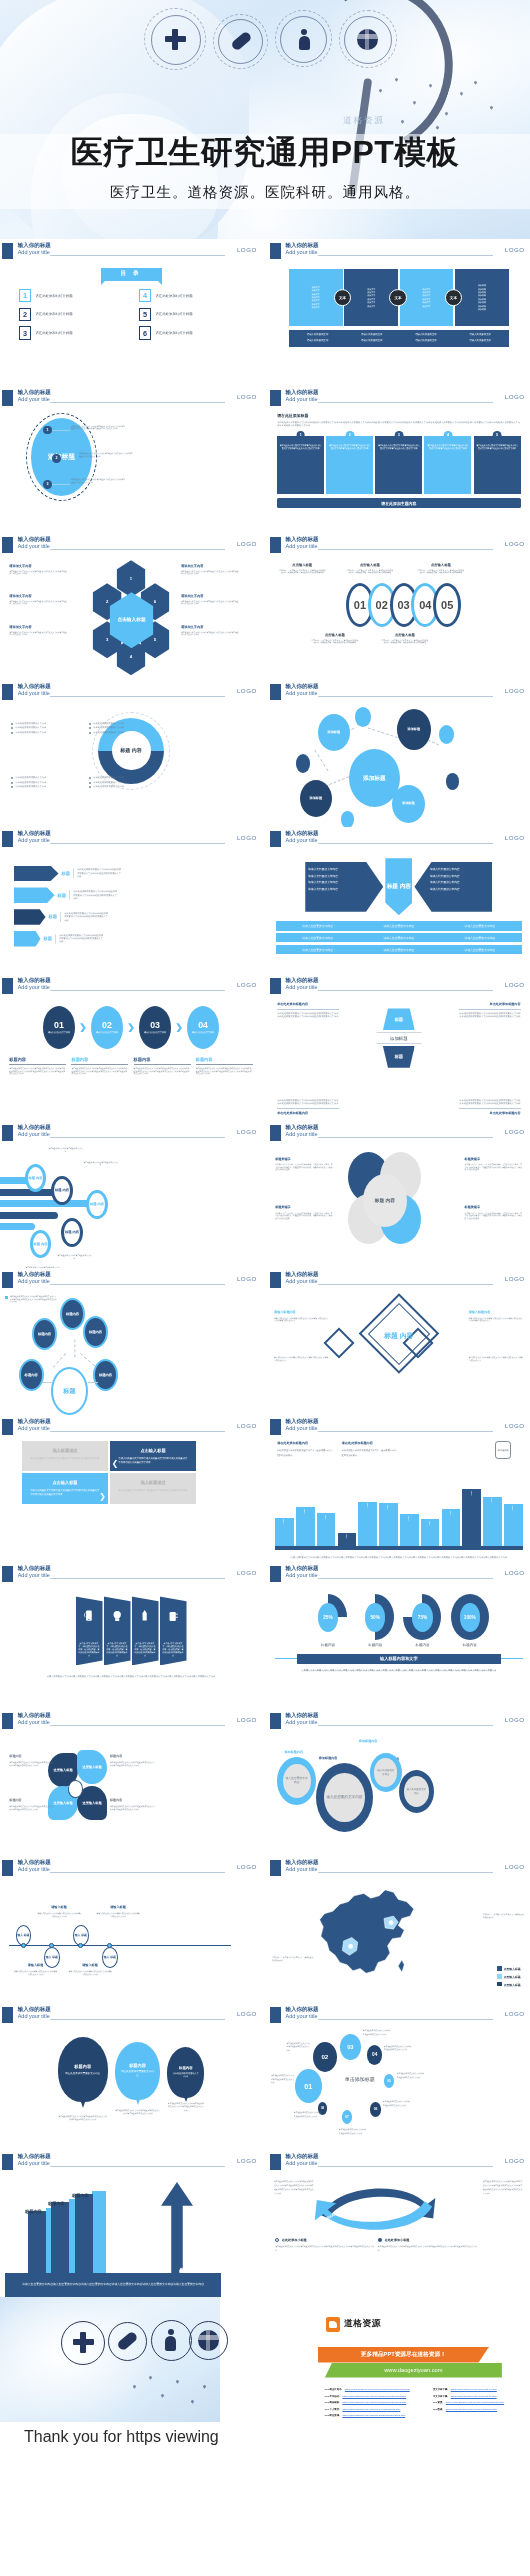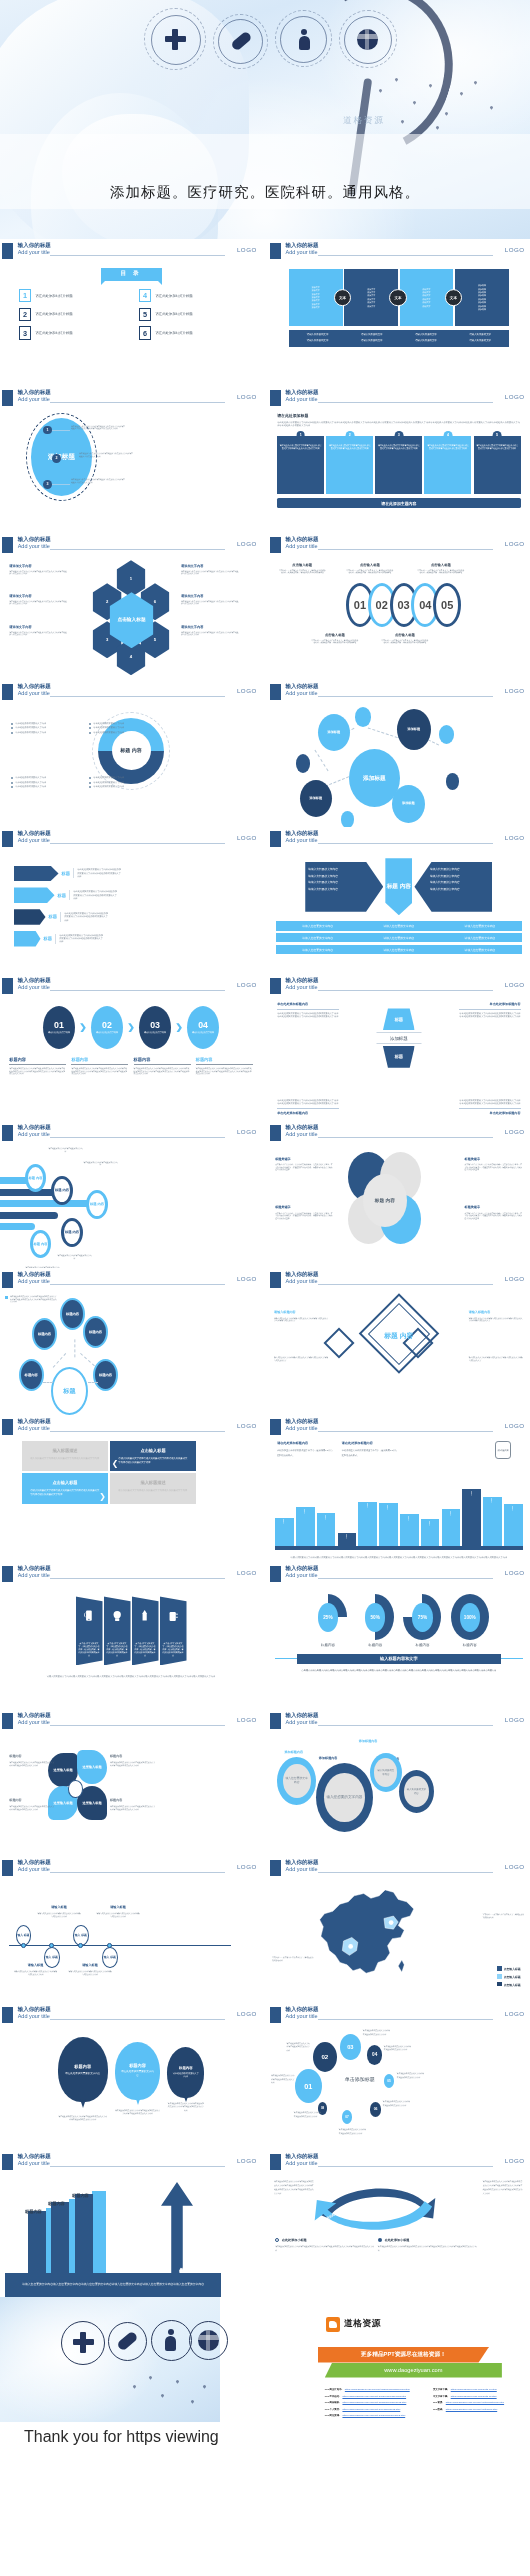--- a/index.html
+++ b/index.html
@@ -258,21 +258,22 @@
       <div class="dotpin" style="left:82px;top:50px"></div>
         <div class="dotpin" style="left:97px;top:30px"></div>
       <div class="dotpin" style="left:111px;top:18.7px"></div>
         <div class="dotpin" style="left:127px;top:44px"></div>
       <div class="dotpin" style="left:38px;top:58px"></div>
         <div class="dotpin" style="left:73px;top:64px"></div>
     </div>
 
     <div class="hero-wm">道格资源</div>
     <div class="hero-band"></div>
-    <div class="hero-sub">添加标题。医疗研究。医院科研。通用风格。</div>
+    <div class="hero-title">医疗卫生研究通用PPT模板</div>
+    <div class="hero-sub">医疗卫生。道格资源。医院科研。通用风格。</div>
   </div>
 
   <div class="grid">
 
     <div class="slide">
       <div class="s-head">
         <div class="sq"></div>
         <div class="t1">输入你的标题</div>
         <div class="t2">Add your title</div>
         <div class="rule"></div>

